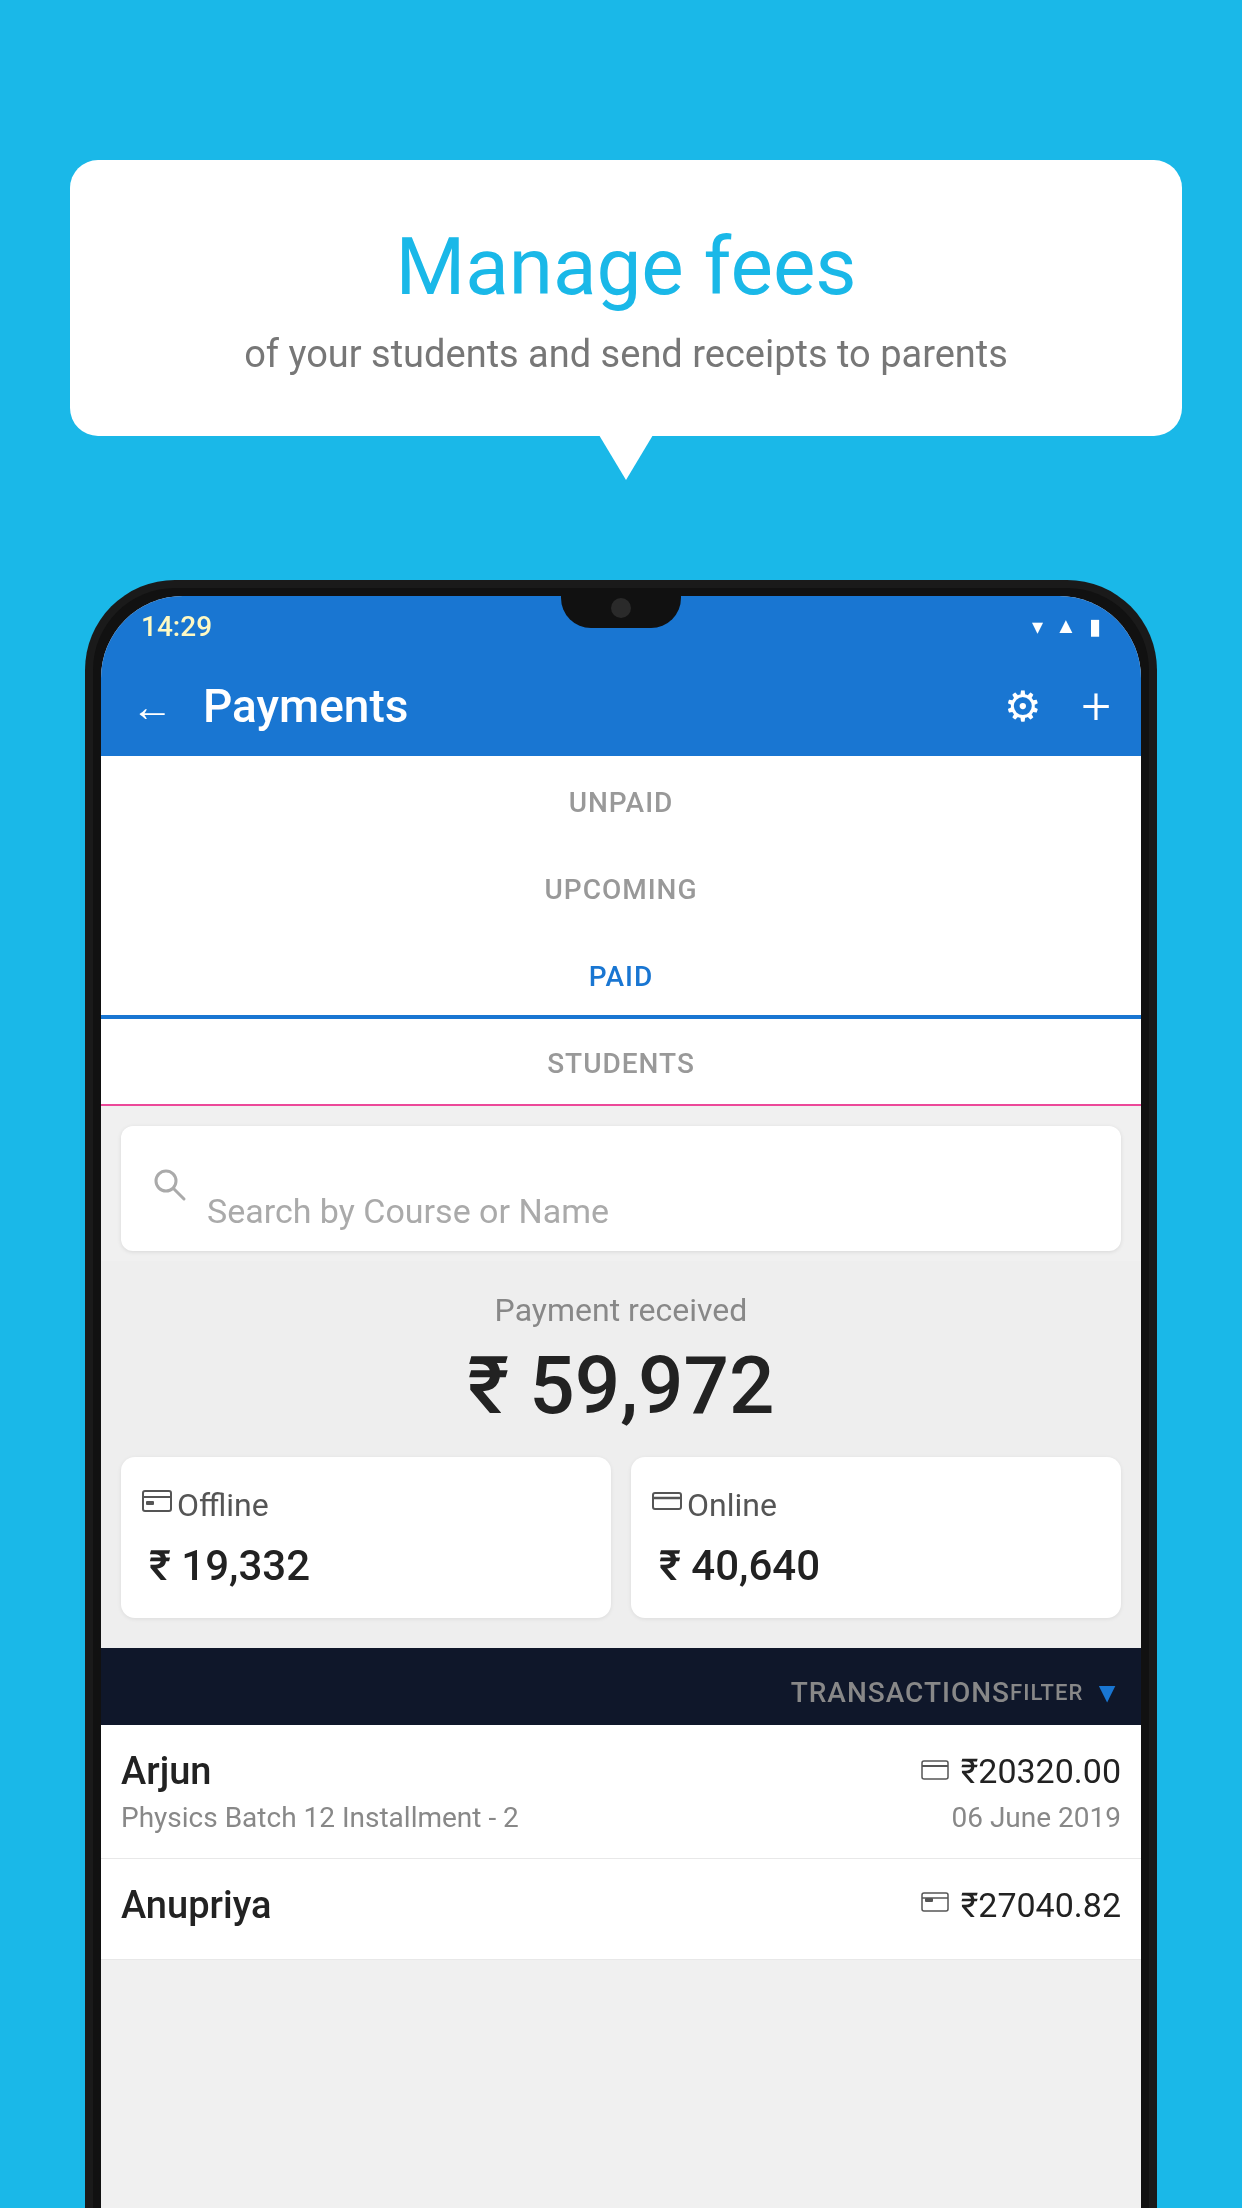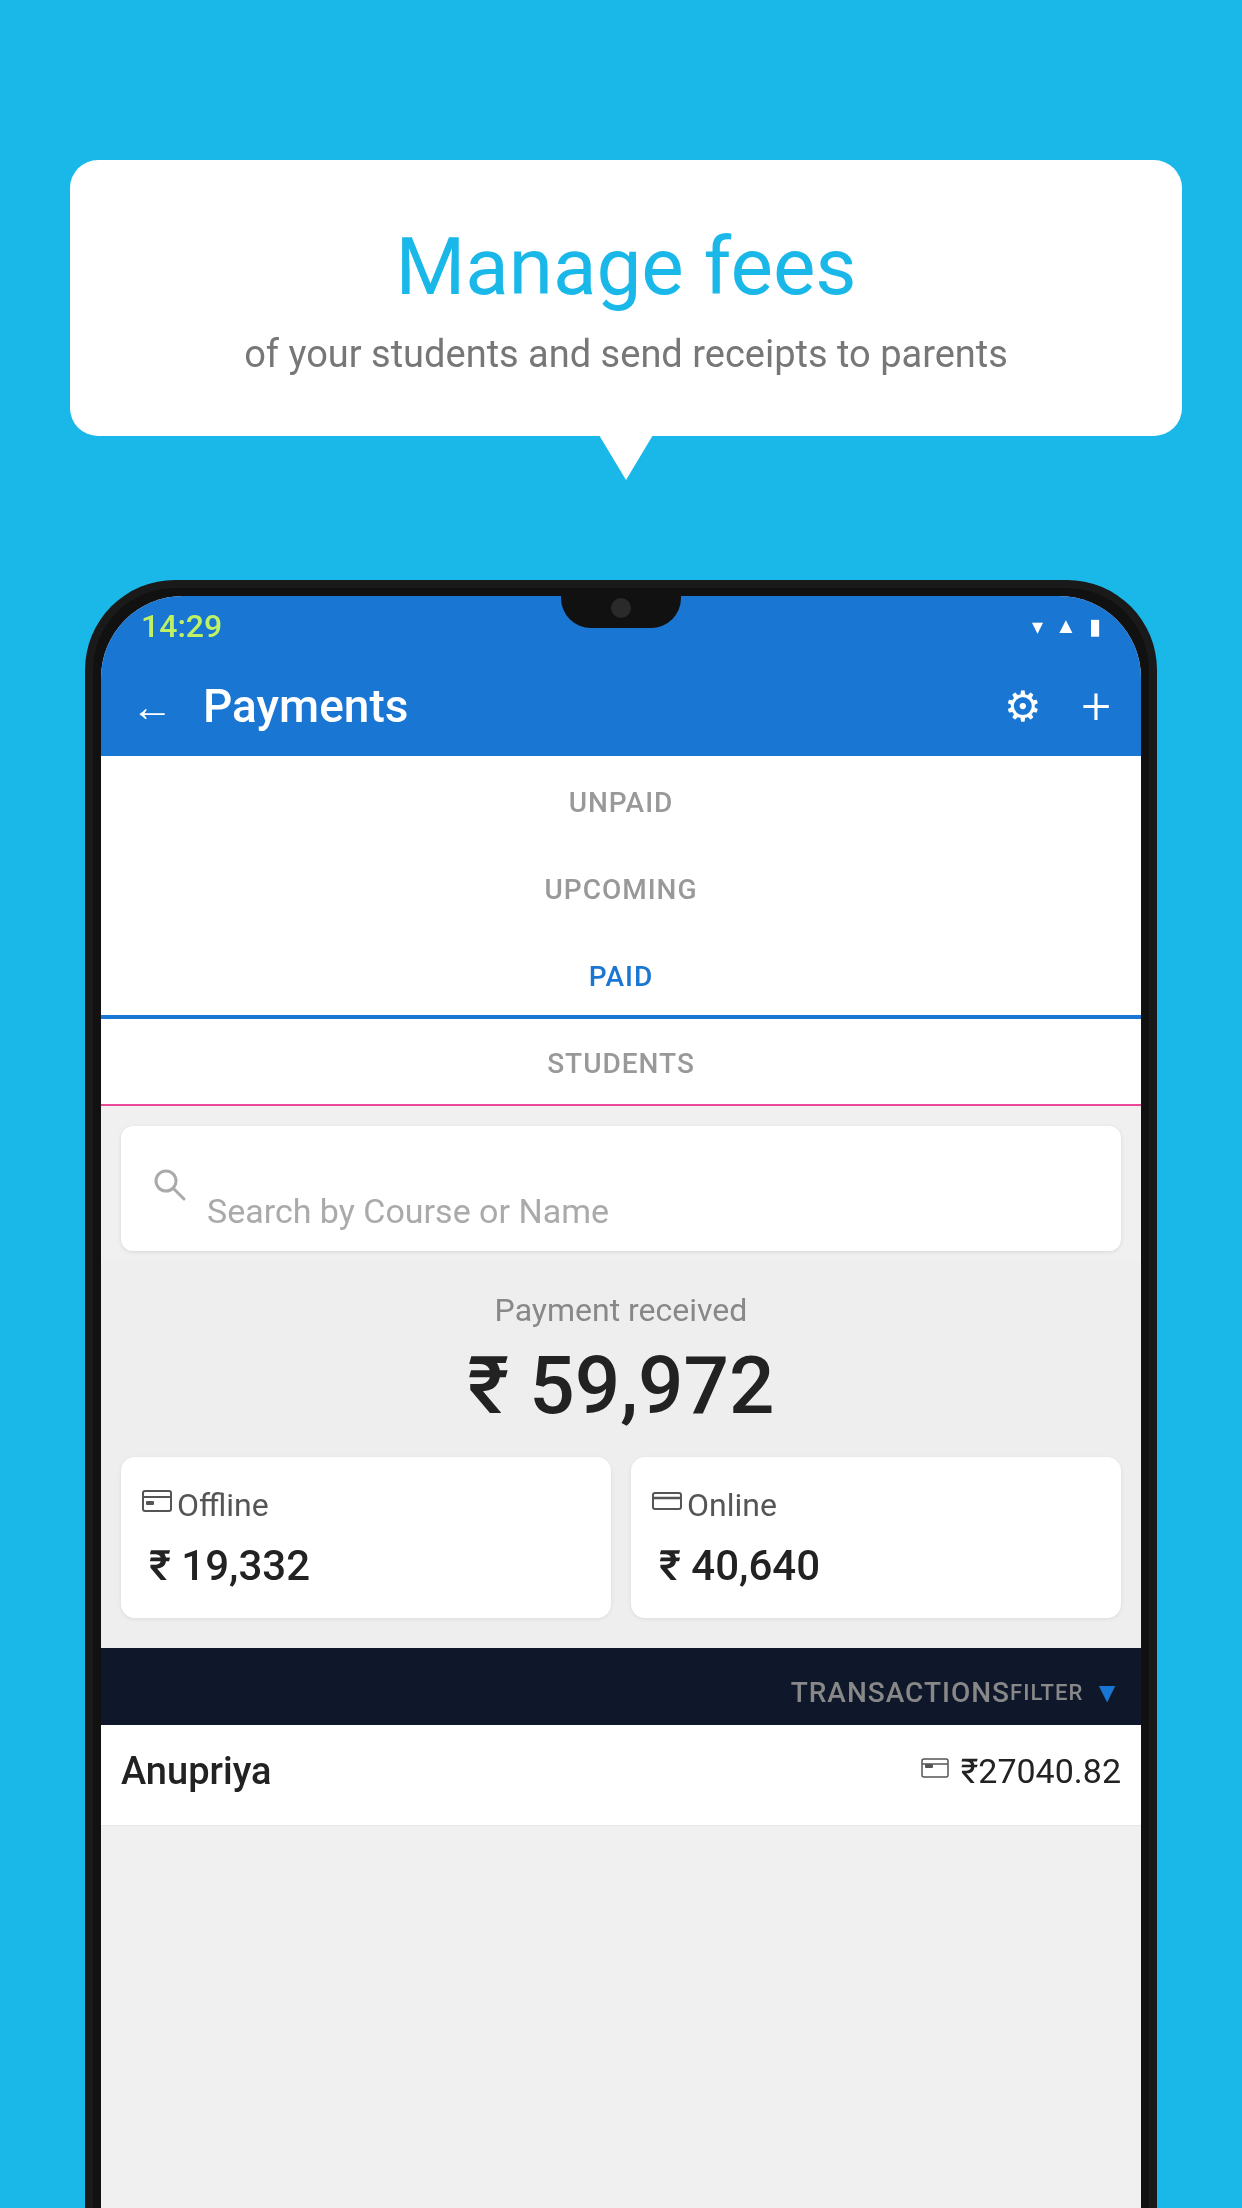--- a/index.html
+++ b/index.html
@@ -122,22 +122,22 @@
     .status-bar {
       background: #1976d2;
       height: 60px;
       display: flex;
       align-items: center;
       justify-content: space-between;
       padding: 0 40px;
     }
 
     .status-time {
-      color: #bef264;
-      font-size: 32px;
+      color: #fef9c3;
+      font-size: 28px;
       font-weight: 500;
     }
 
     .status-icons {
       display: flex;
       align-items: center;
       gap: 12px;
     }
 
     .status-icon {
@@ -477,20 +477,38 @@
       </div>
 
       <div class="transactions-header">
         <span class="transactions-label">TRANSACTIONS</span>
         <div class="filter-container">
           <span class="filter-label">FILTER</span>
           <span class="filter-icon">▼</span>
         </div>
       </div>
 
+      <div class="transaction-row">
+        <div class="transaction-top">
+          <span class="transaction-name">Arjun</span>
+          <div class="transaction-amount-container">
+            <span class="transaction-type-icon">
+              <svg width="28" height="20" viewBox="0 0 28 20" fill="none">
+                <rect x="1" y="1" width="26" height="18" rx="2" stroke="#555" stroke-width="1.5"></rect>
+                <line x1="1" y1="6" x2="27" y2="6" stroke="#555" stroke-width="2"></line>
+              </svg>
+            </span>
+            <span class="transaction-amount">₹20320.00</span>
+          </div>
+        </div>
+        <div class="transaction-bottom">
+          <span class="transaction-course">Physics Batch 12 Installment - 2</span>
+          <span class="transaction-date">06 June 2019</span>
+        </div>
+      </div>
 
       <div class="transaction-row">
         <div class="transaction-top">
           <span class="transaction-name">Anupriya</span>
           <div class="transaction-amount-container">
             <span class="transaction-type-icon">
               <svg width="28" height="24" viewBox="0 0 28 24" fill="none">
                 <rect x="1" y="3" width="26" height="18" rx="2" stroke="#555" stroke-width="1.5"></rect>
                 <rect x="4" y="8" width="8" height="4" rx="1" fill="#555"></rect>
                 <line x1="1" y1="8" x2="27" y2="8" stroke="#555" stroke-width="1.5"></line>

